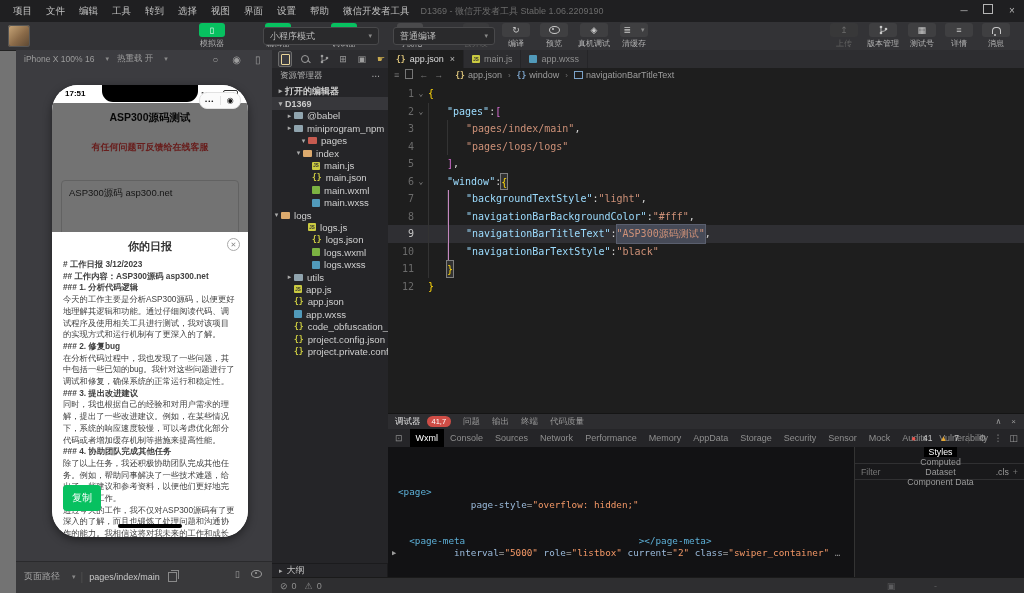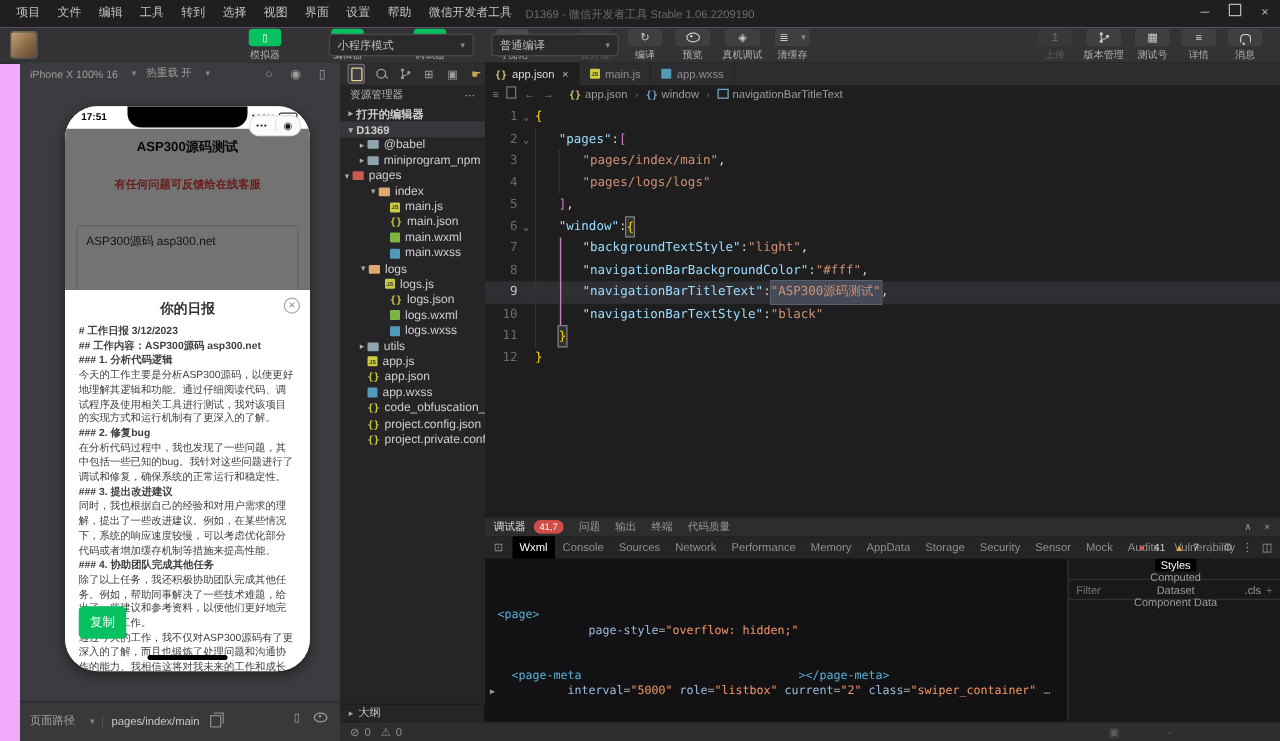--- a/index.html
+++ b/index.html
@@ -1,16 +1,16 @@
 <!DOCTYPE html>
 <html><head>
 <meta charset="utf-8">
 <style>
   html,body{margin:0;padding:0;background:#1e1e1e;}
-  #app{position:relative;width:1024px;height:593px;overflow:hidden;background:#f0abfc;
+  #app{position:relative;width:1024px;height:593px;overflow:hidden;background:#737373;
        font-family:"Liberation Sans",sans-serif;-webkit-font-smoothing:antialiased;cursor:default;}
   
   .titlebar{position:absolute;left:0;top:0;width:1024px;height:22px;background:#1f1f21;display:flex;align-items:center;}
   .menus{display:flex;align-items:center;padding-left:6px;z-index:2;}
   .menu-item{font-size:9.5px;color:#c2c2c2;padding:0 7px;line-height:22px;}
   .win-title{position:absolute;left:0;right:0;text-align:center;font-size:9px;color:#6b6b6b;}
   .win-controls{position:absolute;right:0;top:0;height:22px;display:flex;align-items:center;z-index:2;}
   .win-btn{width:24px;text-align:center;color:#b5b5b5;font-size:10px;line-height:22px;}
   .maxbox{display:inline-block;width:8px;height:8px;border:1px solid #b5b5b5;}
   
@@ -423,21 +423,21 @@
           </span>
           <span>@babel</span>
         </div>
         <div class="trow" style="padding-left: 13px;">
           <span class="arr">▸</span>
           <span class="fic">
             <span class="f-blue"></span>
           </span>
           <span>miniprogram_npm</span>
         </div>
-        <div class="trow" style="padding-left: 1px;">
+        <div class="trow" style="padding-left: 27px;">
           <span class="arr">▾</span>
           <span class="fic">
             <span class="f-red"></span>
           </span>
           <span>pages</span>
         </div>
         <div class="trow" style="padding-left: 22px;">
           <span class="arr">▾</span>
           <span class="fic">
             <span class="f-orange"></span>
@@ -465,21 +465,21 @@
           </span>
           <span>main.wxml</span>
         </div>
         <div class="trow" style="padding-left: 31px;">
           <span class="arr"></span>
           <span class="fic">
             <span class="fi-wxss"></span>
           </span>
           <span>main.wxss</span>
         </div>
-        <div class="trow" style=" margin-left: 14px;">
+        <div class="trow" style="">
           <span class="arr">▾</span>
           <span class="fic">
             <span class="f-orange"></span>
           </span>
           <span>logs</span>
         </div>
         <div class="trow" style="padding-left: 27px;">
           <span class="arr"></span>
           <span class="fic">
             <span class="fi-js">JS</span>

